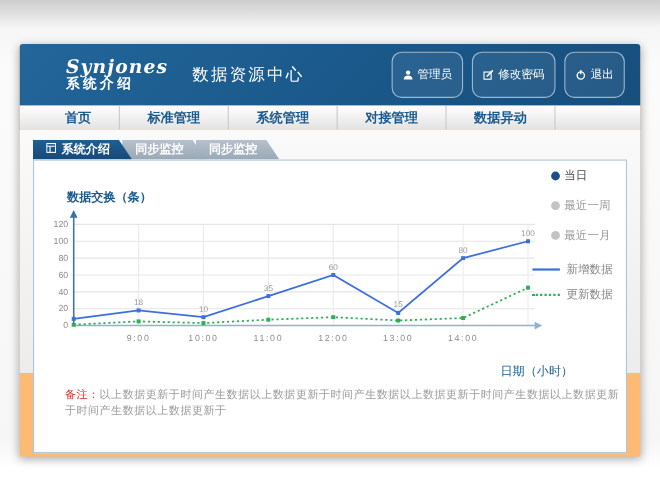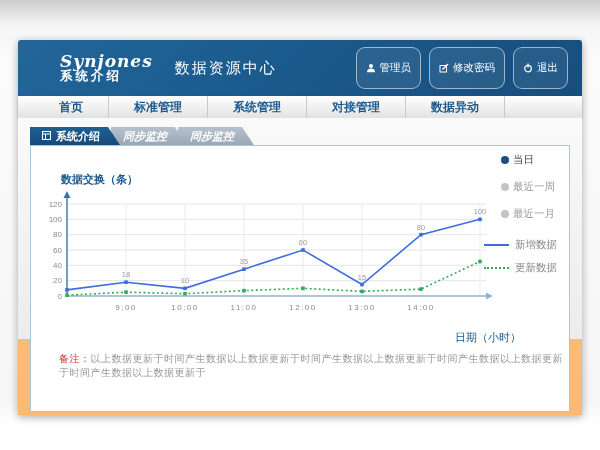--- a/index.html
+++ b/index.html
@@ -44,21 +44,21 @@
   
   .content { padding:9px 12px 3px; background:linear-gradient(#fafafa,#ececec); height:221px; }
   .tab-row { display:flex; height:18px; }
   .tab {
     position:relative; padding:0 20px 0 12px; line-height:18px; font-size:11px; font-weight:bold;
     color:#fff; cursor:pointer; margin-right:-9px;
     clip-path:polygon(0 0, calc(100% - 12px) 0, 100% 100%, 0 100%);
     display:flex; align-items:center; gap:5px;
   }
   .tab.active { background:linear-gradient(#1e6092,#16497a); z-index:3; }
-  .tab.inactive { background:linear-gradient(#b6c1cc,#9aa8b6);font-style:italic; }
+  .tab.inactive { background:linear-gradient(#b6c1cc,#9aa8b6); }
   .tab.inactive:nth-child(2){ z-index:2; } .tab.inactive:nth-child(3){ z-index:1; }
   .panel {
     width:540px; height:267px; background:#fff; border:1px solid #a9c6db; position:relative;
   }
   
   .filter-row { position:absolute; top:7px; right:14px; display:flex; gap:13px;flex-direction:column; }
   .filter-opt { display:flex; align-items:center; gap:4px; font-size:10.5px; color:#999; cursor:pointer; }
   .filter-opt .dot { width:8px; height:8px; border-radius:50%; background:#c3c3c3; }
   .filter-opt.selected { color:#444; }
   .filter-opt.selected .dot { background:#1d4e87; }

